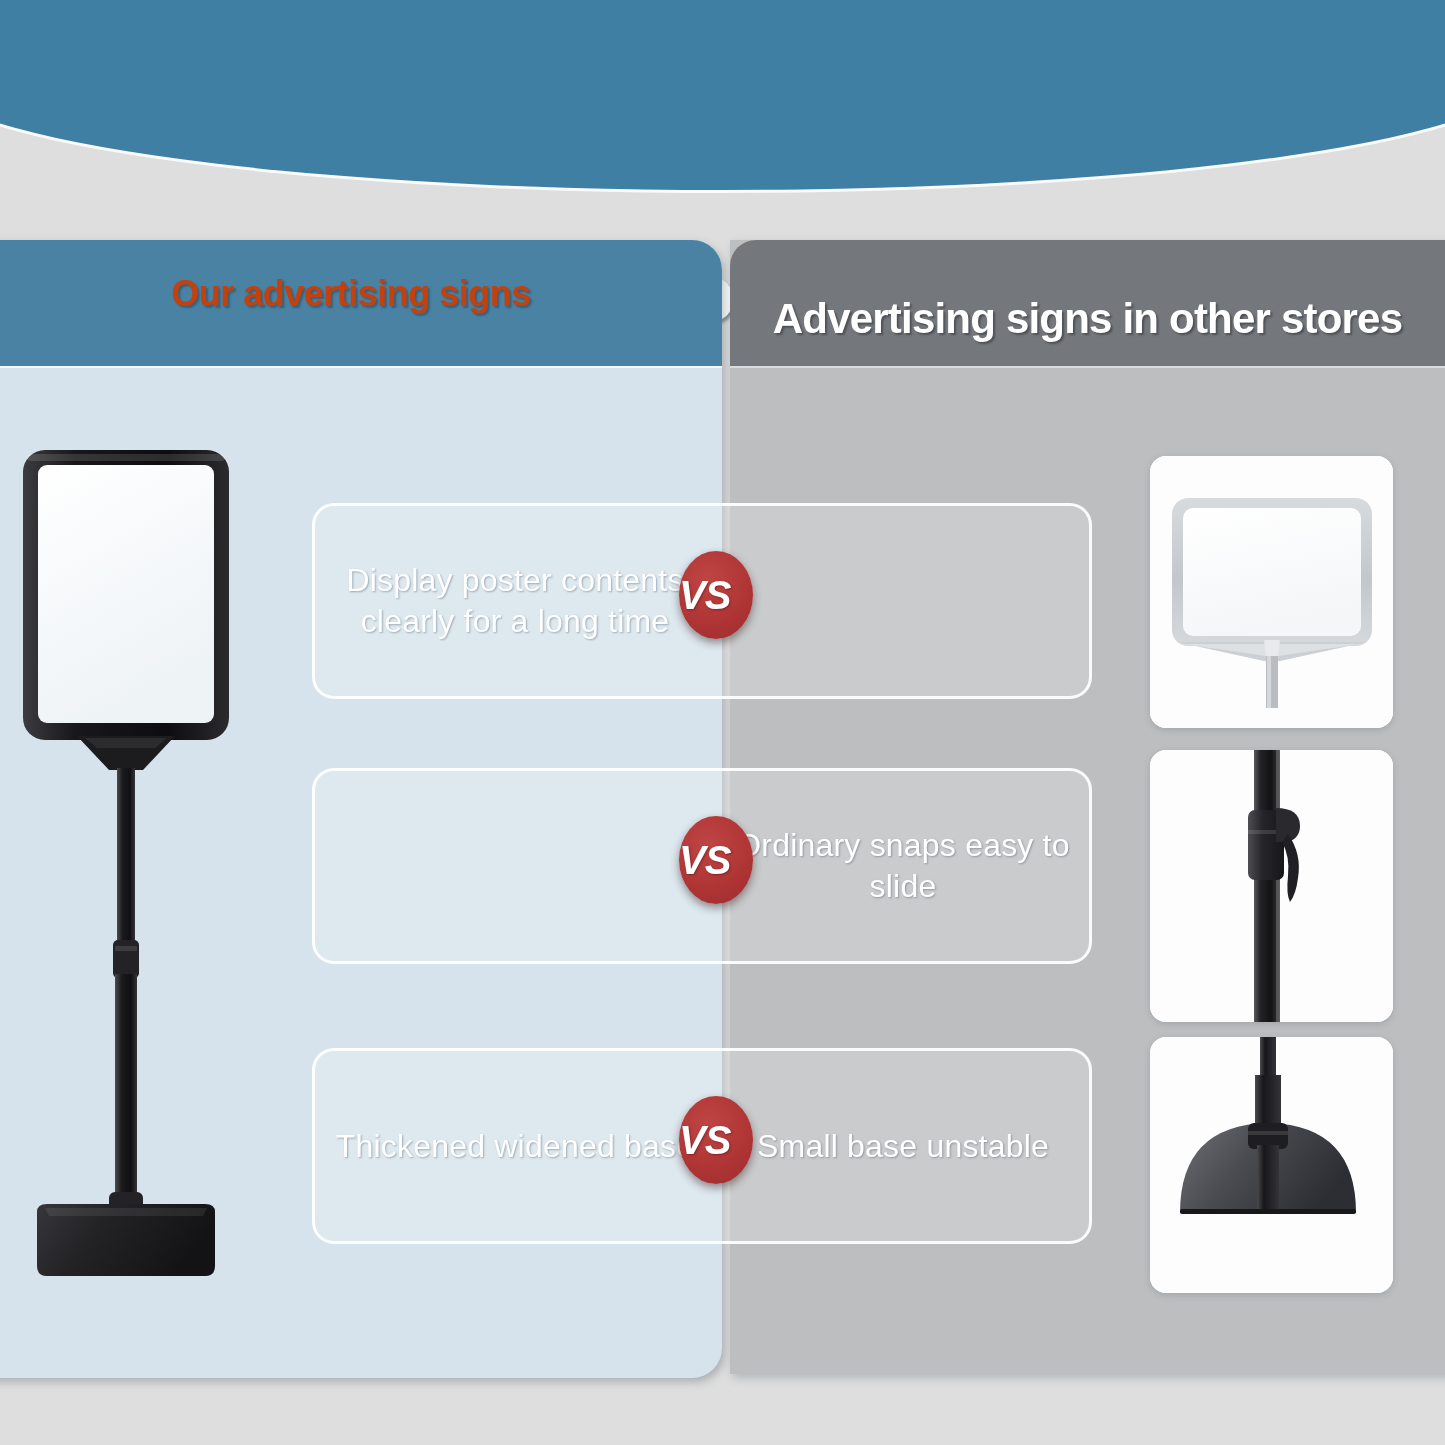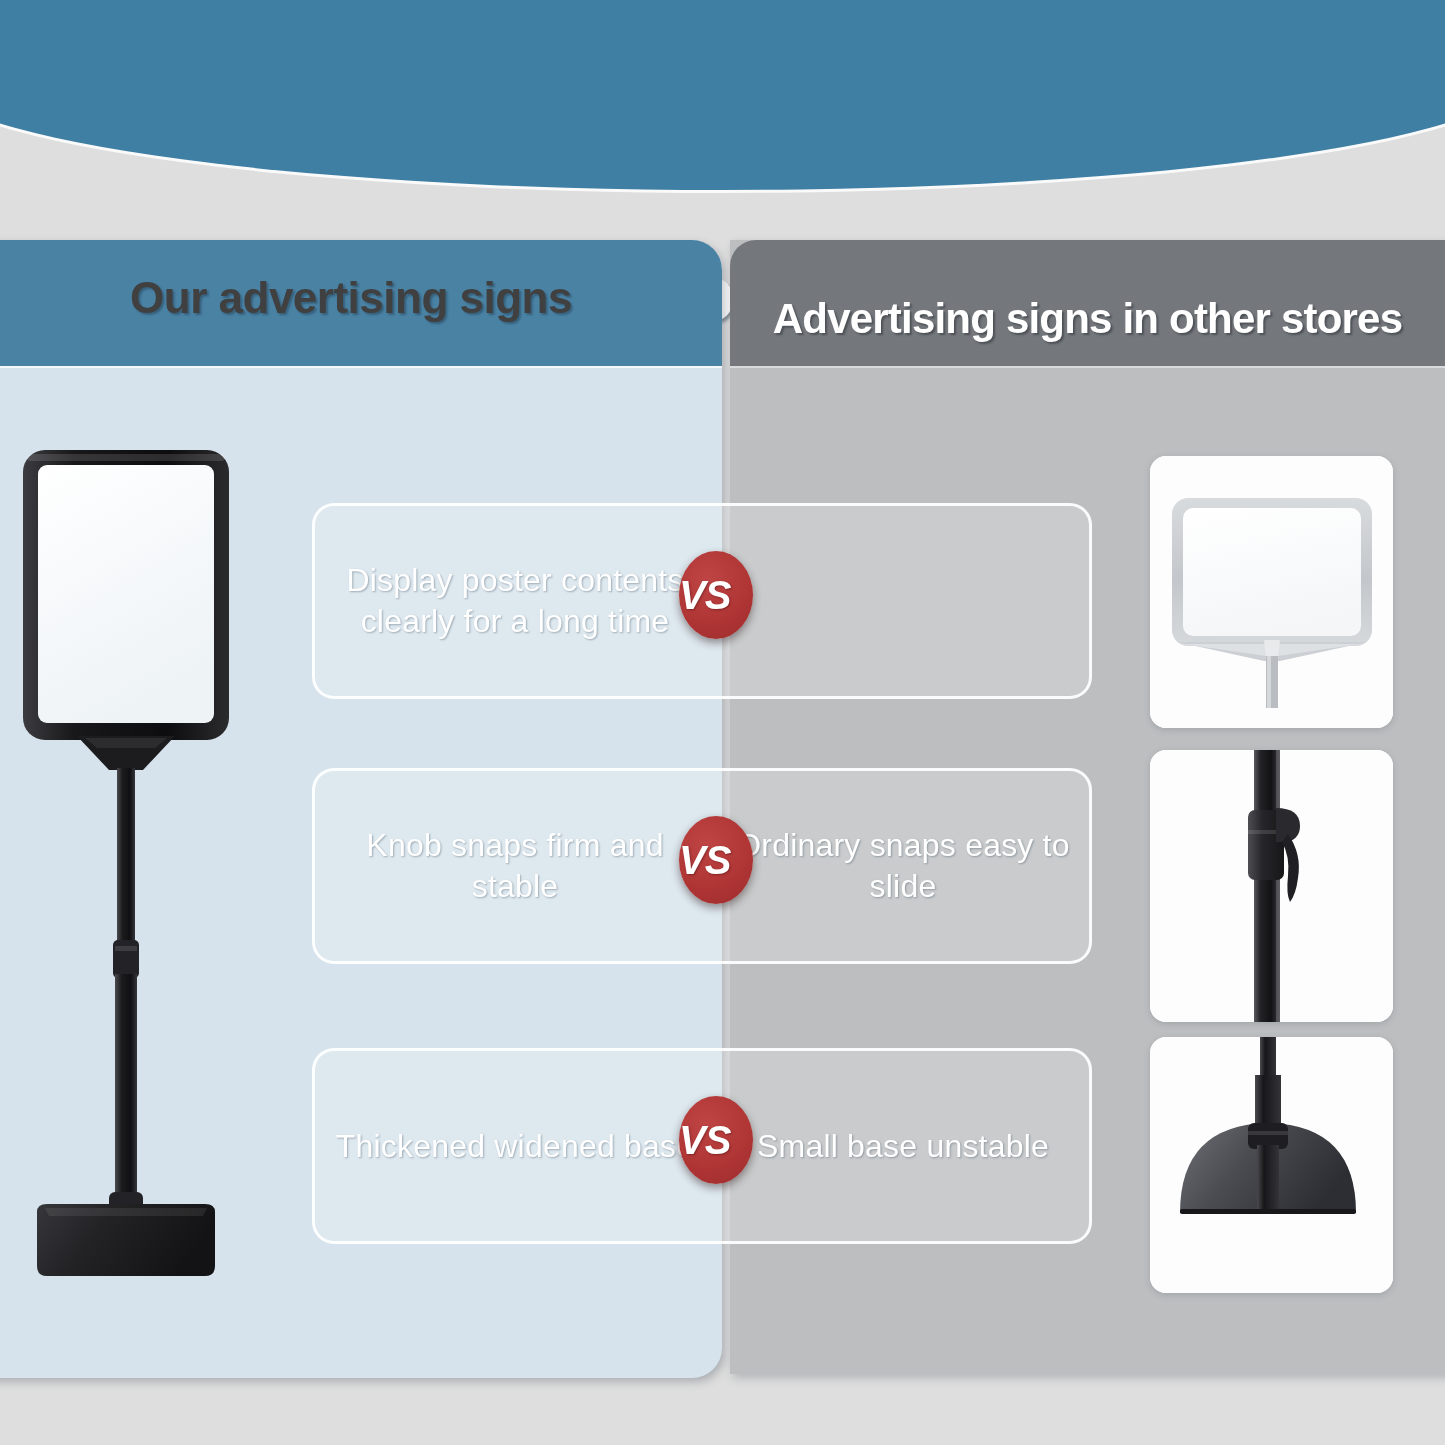--- a/index.html
+++ b/index.html
@@ -74,22 +74,22 @@
     height: 126px;
     background: #4a82a4;
     box-shadow: 0 2px 0 0 rgba(255,255,255,0.75);
   }
   #panel-left-header-label {
     position: absolute;
     left: 20px;
     top: 33px;
     width: 702px;
     text-align: center;
-    color: #404040;
-    font-size: 44px;
+    color: #c2410c;
+    font-size: 36px;
     font-weight: bold;
     letter-spacing: -0.5px;
     text-shadow: 2px 2px 2px rgba(30,55,75,0.45);
     white-space: nowrap;
   }
 
   
   #panel-right {
     left: 730px;
     width: 735px;
@@ -387,21 +387,20 @@
 <div id="rows">
 
   <div class="cmp-row" id="cmp-row-0">
     <div class="cmp-cell cmp-cell-left">Display poster contents clearly for a long time</div>
     <div class="vs-badge">
       <span class="vs-badge-label">VS</span>
     </div>
   </div>
 
   <div class="cmp-row" id="cmp-row-1">
-    <div class="cmp-cell cmp-cell-left">Knob snaps firm and stable</div>
     <div class="vs-badge">
       <span class="vs-badge-label">VS</span>
     </div>
     <div class="cmp-cell cmp-cell-right">Ordinary snaps easy to slide</div>
   </div>
 
   <div class="cmp-row" id="cmp-row-2">
     <div class="cmp-cell cmp-cell-left">Thickened widened base</div>
     <div class="vs-badge">
       <span class="vs-badge-label">VS</span>

